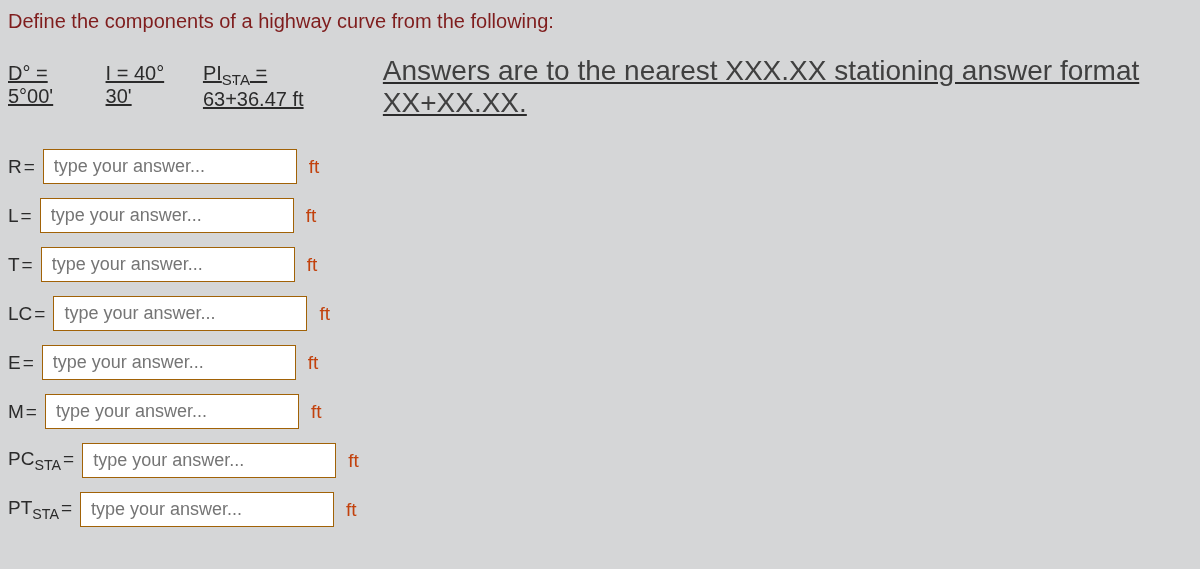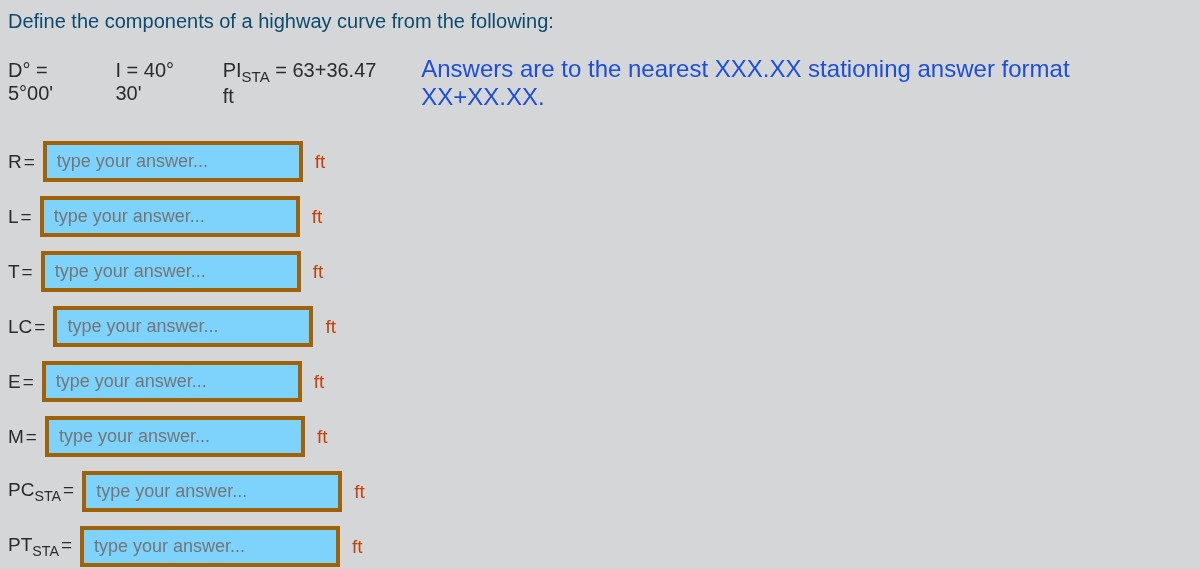--- a/index.html
+++ b/index.html
@@ -7,49 +7,50 @@
     font-family: -apple-system, BlinkMacSystemFont, "Segoe UI", Arial, sans-serif;
     background: #d5d6d7;
     width: 1200px;
     height: 569px;
     padding: 10px 8px;
     color: #333;
     font-size: 19px;
   }
   .header-line {
     margin-bottom: 22px;
-    color: #0c4a6e;
+    color: #7f1d1d;
     font-size: 20px;
   }
   .params-line {
     margin-bottom: 30px;
     font-size: 20px;
     color: #2b2b2b;
     display: flex;
     align-items: baseline;
     gap: 30px;
+    text-decoration: underline;
   }
   .params-left { display: flex; gap: 18px; }
-  .note { color: #1d4ed8; font-size: 24px; }
+  .note { color: #404040; font-size: 28px; }
   .sub { font-size: 0.75em; vertical-align: sub; }
   .row {
     display: flex;
     align-items: center;
     margin-bottom: 14px;
     gap: 4px;
     font-size: 19px;
   }
   .lbl {
     color: #2b2b2b;
     white-space: nowrap;
   }
   .eq { margin: 0 4px 0 2px; }
   .answer-box {
-    border: 4px solid #a16207;
-    background: #7dd3fc;
+    border: 1px solid #a16207;
+    background: #ffffff;
     padding: 6px 10px;
     min-width: 220px;
     color: #555;
     font-size: 18px;
   }
   .unit {
     margin-left: 8px;
     color: #c2410c;
   }
 </style>

